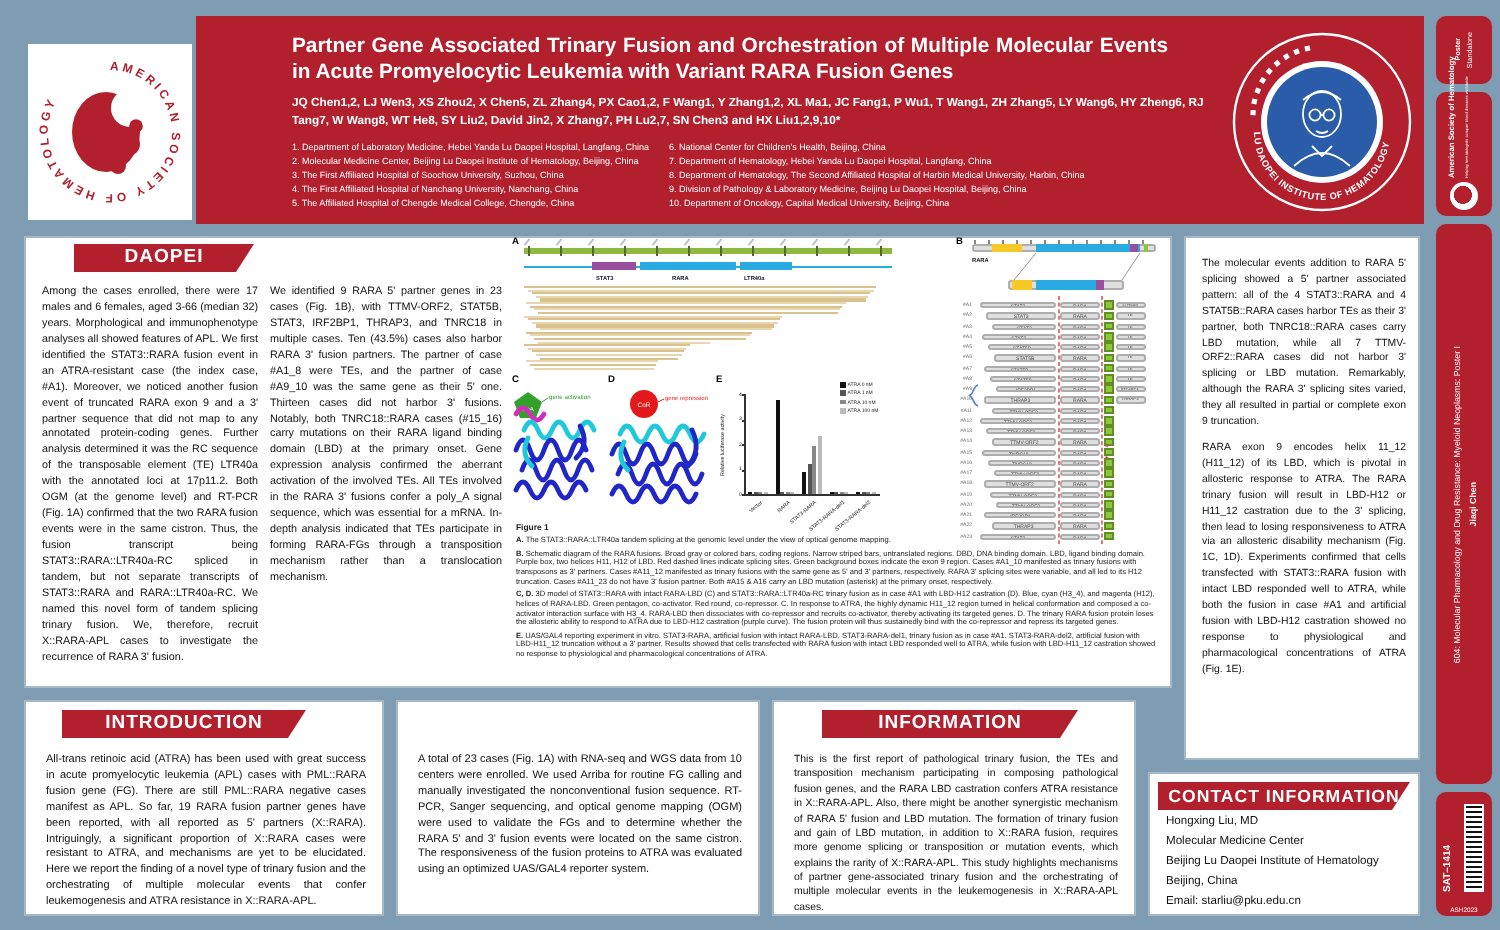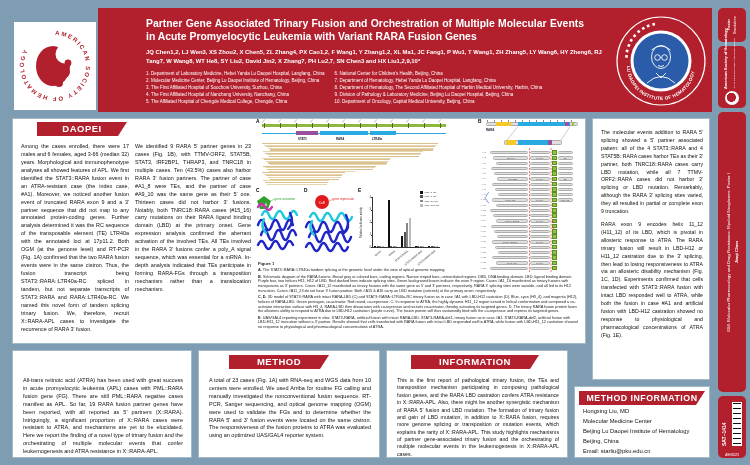--- a/index.html
+++ b/index.html
@@ -422,35 +422,35 @@
     </div>
 
   <div class="panel" style="left:592px;top:118px;width:118px;height:262px;">
     <div class="bodytext" style="left:8px;top:10px;width:102px;font-size:5.2px;line-height:1.52;">
       <p>The molecular events addition to RARA 5' splicing showed a 5' partner associated pattern: all of the 4 STAT3::RARA and 4 STAT5B::RARA cases harbor TEs as their 3' partner, both TNRC18::RARA cases carry LBD mutation, while all 7 TTMV-ORF2::RARA cases did not harbor 3' splicing or LBD mutation. Remarkably, although the RARA 3' splicing sites varied, they all resulted in partial or complete exon 9 truncation.</p>
       <p>RARA exon 9 encodes helix 11_12 (H11_12) of its LBD, which is pivotal in allosteric response to ATRA. The RARA trinary fusion will result in LBD-H12 or H11_12 castration due to the 3' splicing, then lead to losing responsiveness to ATRA via an allosteric disability mechanism (Fig. 1C, 1D). Experiments confirmed that cells transfected with STAT3::RARA fusion with intact LBD responded well to ATRA, while both the fusion in case #A1 and artificial fusion with LBD-H12 castration showed no response to physiological and pharmacological concentrations of ATRA (Fig. 1E).</p>
     </div>
   </div>
 
   <div class="panel" style="left:12px;top:350px;width:180px;height:108px;">
+    <div class="ribbon" style="left:18px;top:4px;width:122px;">INTRODUCTION</div>
     <div class="bodytext" style="left:10px;top:26px;width:160px;font-size:5.5px;line-height:1.44;">All-trans retinoic acid (ATRA) has been used with great success in acute promyelocytic leukemia (APL) cases with PML::RARA fusion gene (FG). There are still PML::RARA negative cases manifest as APL. So far, 19 RARA fusion partner genes have been reported, with all reported as 5' partners (X::RARA). Intriguingly, a significant proportion of X::RARA cases were resistant to ATRA, and mechanisms are yet to be elucidated. Here we report the finding of a novel type of trinary fusion and the orchestrating of multiple molecular events that confer leukemogenesis and ATRA resistance in X::RARA-APL.</div>
   </div>
 
   <div class="panel" style="left:198px;top:350px;width:182px;height:108px;">
-    <div class="ribbon" style="left:30px;top:4px;width:100px;">METHOD</div>
     <div class="bodytext" style="left:10px;top:26px;width:162px;font-size:5.5px;line-height:1.44;">A total of 23 cases (Fig. 1A) with RNA-seq and WGS data from 10 centers were enrolled. We used Arriba for routine FG calling and manually investigated the nonconventional fusion sequence. RT-PCR, Sanger sequencing, and optical genome mapping (OGM) were used to validate the FGs and to determine whether the RARA 5' and 3' fusion events were located on the same cistron. The responsiveness of the fusion proteins to ATRA was evaluated using an optimized UAS/GAL4 reporter system.</div>
   </div>
 
   <div class="panel" style="left:386px;top:350px;width:182px;height:108px;">
     <div class="ribbon" style="left:24px;top:4px;width:128px;">INFORMATION</div>
     <div class="bodytext" style="left:10px;top:26px;width:162px;font-size:5.2px;line-height:1.42;">This is the first report of pathological trinary fusion, the TEs and transposition mechanism participating in composing pathological fusion genes, and the RARA LBD castration confers ATRA resistance in X::RARA-APL. Also, there might be another synergistic mechanism of RARA 5' fusion and LBD mutation. The formation of trinary fusion and gain of LBD mutation, in addition to X::RARA fusion, requires more genome splicing or transposition or mutation events, which explains the rarity of X::RARA-APL. This study highlights mechanisms of partner gene-associated trinary fusion and the orchestrating of multiple molecular events in the leukemogenesis in X::RARA-APL cases.</div>
   </div>
 
   <div class="panel" style="left:574px;top:386px;width:136px;height:72px;">
-    <div class="ribbon" style="left:4px;top:4px;width:126px;font-size:8.8px;">METHOD INFORMATION</div>
+    <div class="ribbon" style="left:4px;top:4px;width:126px;font-size:8.8px;">CONTACT INFORMATION</div>
     <div class="abs" style="left:8px;top:20px;width:124px;">
       <div class="contact-line">Hongxing Liu, MD</div>
       <div class="contact-line">Molecular Medicine Center</div>
       <div class="contact-line">Beijing Lu Daopei Institute of Hematology</div>
       <div class="contact-line">Beijing, China</div>
       <div class="contact-line">Email: starliu@pku.edu.cn</div>
     </div>
   </div>
 
   <div class="tab" style="top:8px;height:34px;display:flex;align-items:center;justify-content:center;gap:2px;">

